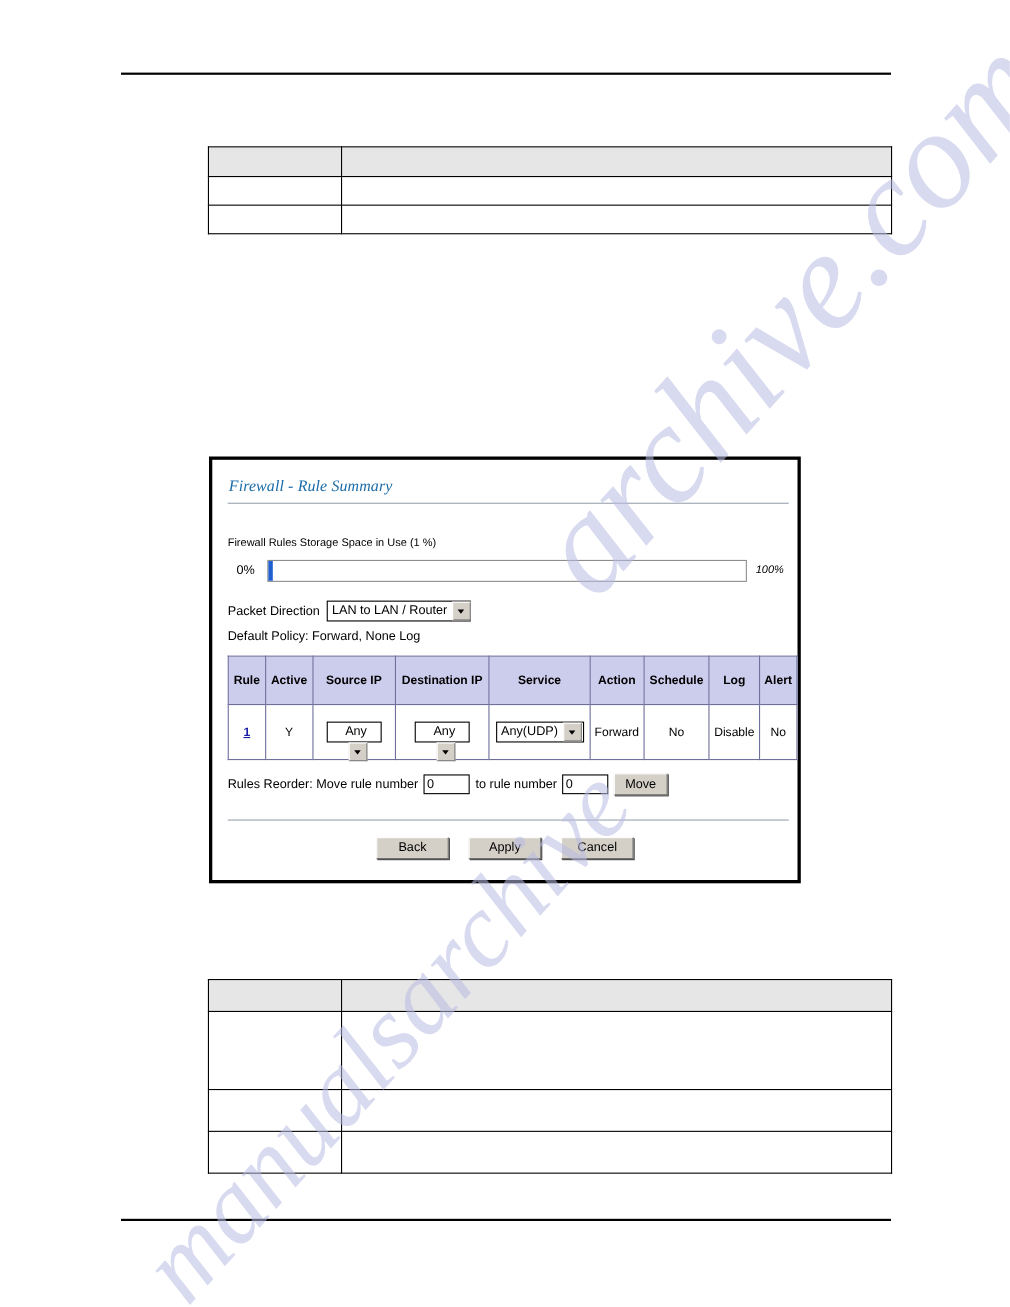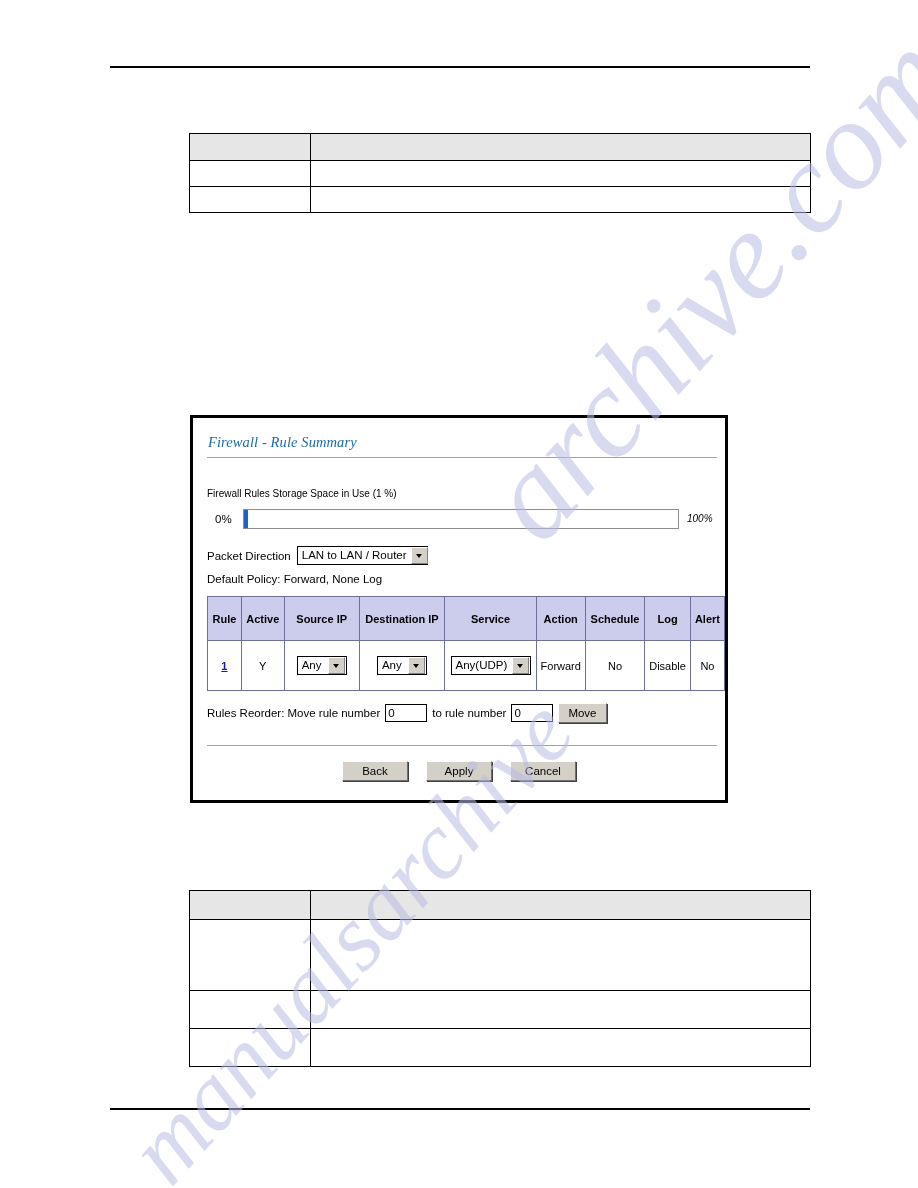--- a/index.html
+++ b/index.html
@@ -233,21 +233,21 @@
   .rules-table tbody td {
     background: #fff;
     height: 23px;
   }
   .rule-link {
     color: #1a1aa8;
     text-decoration: underline;
     font-weight: bold;
     cursor: pointer;
   }
-  .sel-any { width: 50px; }
+  .sel-any { width: 50px; flex-direction: column; }
   .sel-svc { width: 80px; }
 
   .cell-left { text-align: left; }
 
   
   .create-row {
     position: absolute;
     left: 14px; top: 259px;
     display: flex;
     align-items: center;

